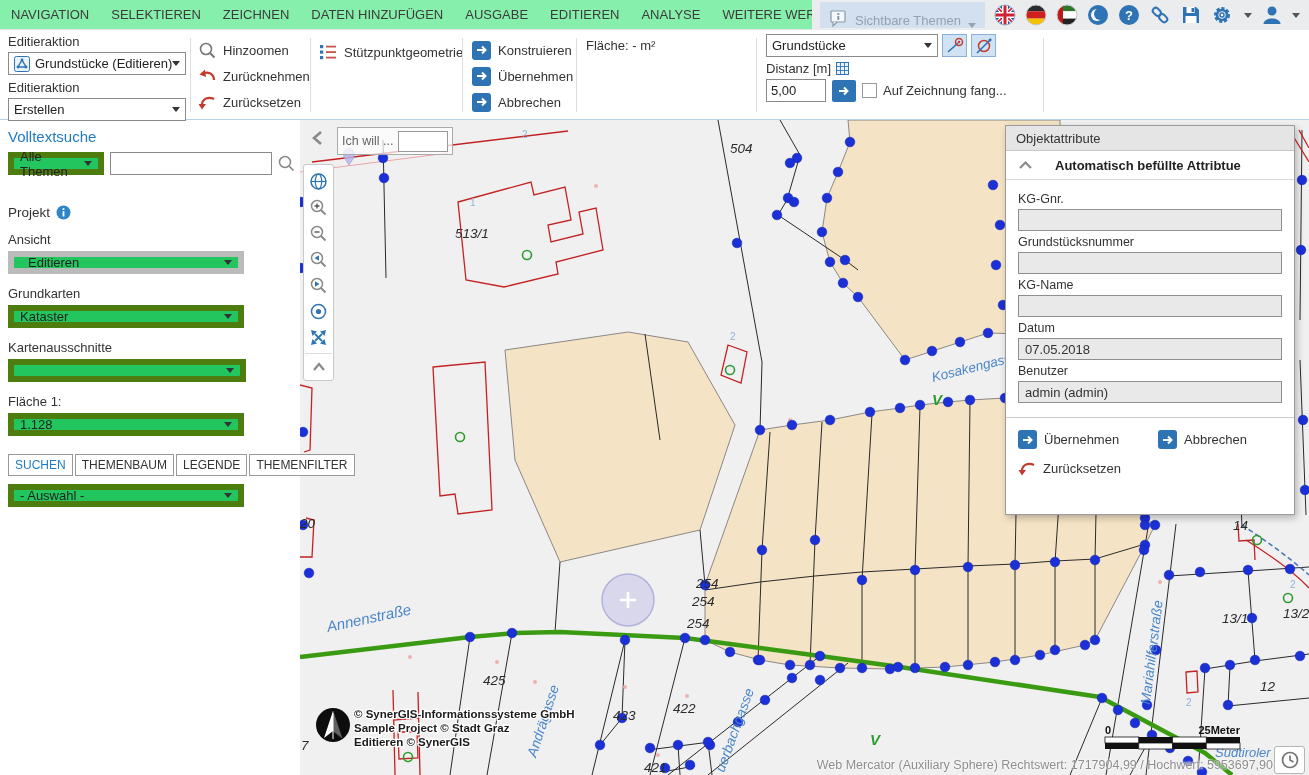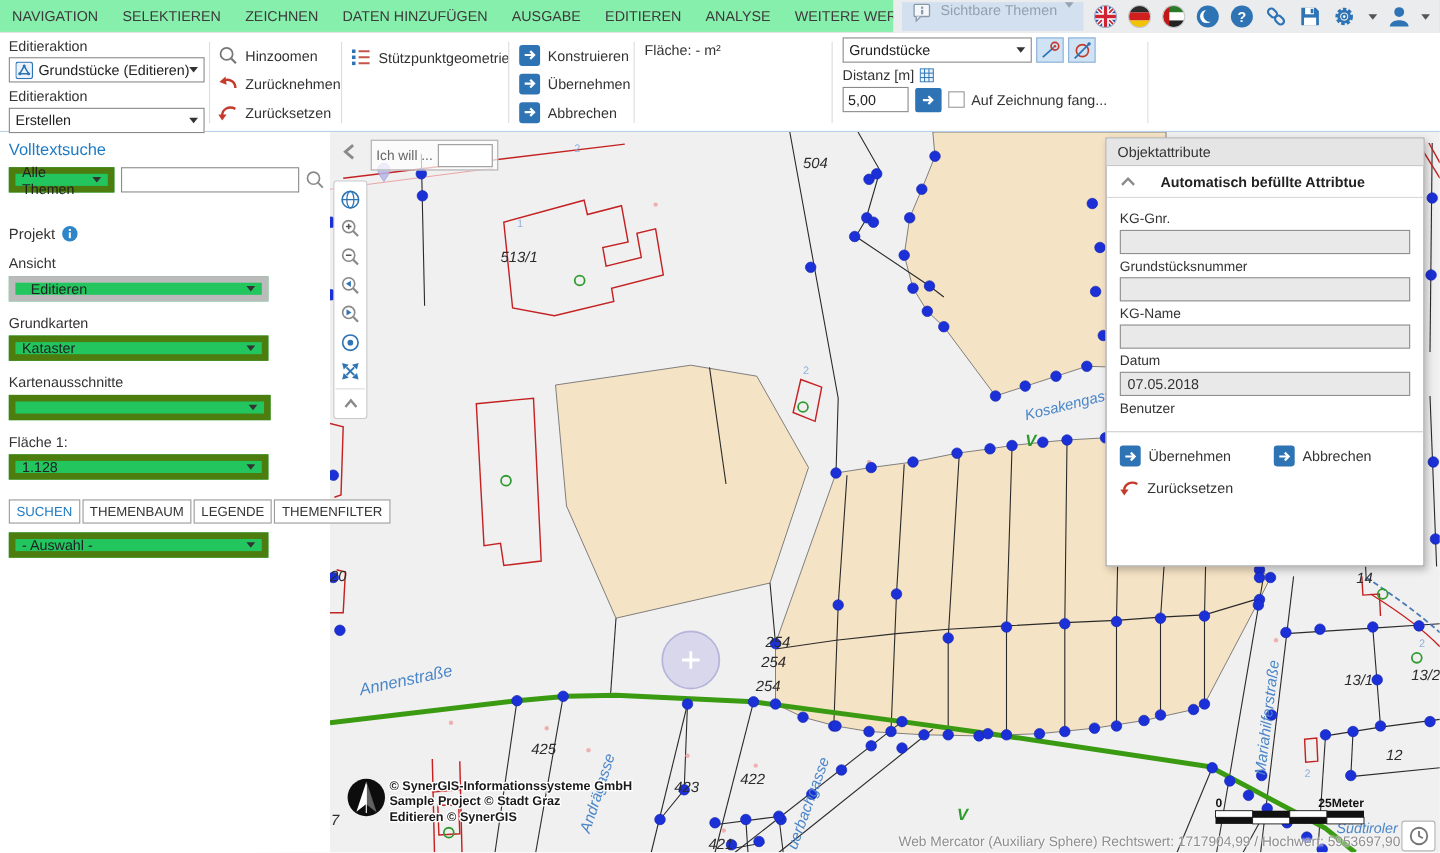--- a/index.html
+++ b/index.html
@@ -4,21 +4,21 @@
 <style>
   *{box-sizing:border-box;margin:0;padding:0}
   html,body{width:1309px;height:775px;overflow:hidden;font-family:"Liberation Sans",sans-serif;background:#fff;position:relative}
 
   
   .topbar{position:absolute;left:0;top:0;width:1309px;height:30px;background:#86efac;border-bottom:1px solid #e4e4e4;display:flex;align-items:center;z-index:30}
   .menu-item{font-size:13px;color:#3c3c3c;padding:0 11px;white-space:nowrap;cursor:pointer}
   .active-tab{color:#1e7bc4;padding:0 4px 0 18px;font-size:13px;cursor:pointer}
   .close-circle{width:15px;height:15px;border-radius:50%;background:#a9b0b6;display:flex;align-items:center;justify-content:center;margin:0 8px;cursor:pointer}
   .topbar-right{position:absolute;right:0;top:0;height:30px;width:497px;background:#ebeced;display:flex;align-items:center;gap:9px;padding-left:8px}
-  .visible-themes{height:26px;background:#d2e0ef;display:flex;align-items:flex-start;gap:7px;padding:0 9px;color:#94a1af;font-size:13px;white-space:nowrap}
+  .visible-themes{height:26px;background:#d2e0ef;display:flex;align-items:flex-end;gap:7px;padding:0 9px;color:#94a1af;font-size:13px;white-space:nowrap}
   .tb-ico{display:flex;align-items:center;justify-content:center;cursor:pointer}
   .dd-arrow{width:0;height:0;border-left:4px solid transparent;border-right:4px solid transparent;border-top:5px solid #97a2ae}
   .dd-arrow.dark{border-top-color:#555}
 
   
   .ribbon{position:absolute;left:0;top:30px;width:1309px;height:90px;background:#fff;border-bottom:1px solid #b9d1e8;z-index:25}
   .rb-col{position:absolute;top:4px}
   .vdiv{position:absolute;top:8px;height:74px;width:1px;background:#ddd}
   .rb-label{font-size:13px;color:#333;margin-bottom:3px}
   .combo{border:1px solid #8a8a8a;background:#fff;height:23px;display:flex;align-items:center;font-size:13px;color:#222;padding:0 5px;cursor:pointer}
@@ -781,20 +781,21 @@
   <div class="fields">
     <div class="f-label">KG-Gnr.</div>
     <input class="ro-input" readonly="" value="" style="">
     <div class="f-label">Grundstücksnummer</div>
     <input class="ro-input" readonly="" value="" style="">
     <div class="f-label">KG-Name</div>
     <input class="ro-input" readonly="" value="" style="">
     <div class="f-label">Datum</div>
     <input class="ro-input" readonly="" value="07.05.2018" style="">
     <div class="f-label">Benutzer</div>
+    <input class="ro-input" readonly="" value="admin (admin)" style="">
   </div>
   <div class="panel-div"></div>
   <div class="pbtn-row">
     <div class="panel-btn" style="width:140px">
       <span class="blue-sq">
           <svg width="12" height="12">
             <path d="M1,6 H9 M6,2.5 L9.5,6 L6,9.5" fill="none" stroke="#fff" stroke-width="2"></path>
           </svg>
         </span>
       <span>Übernehmen</span>

